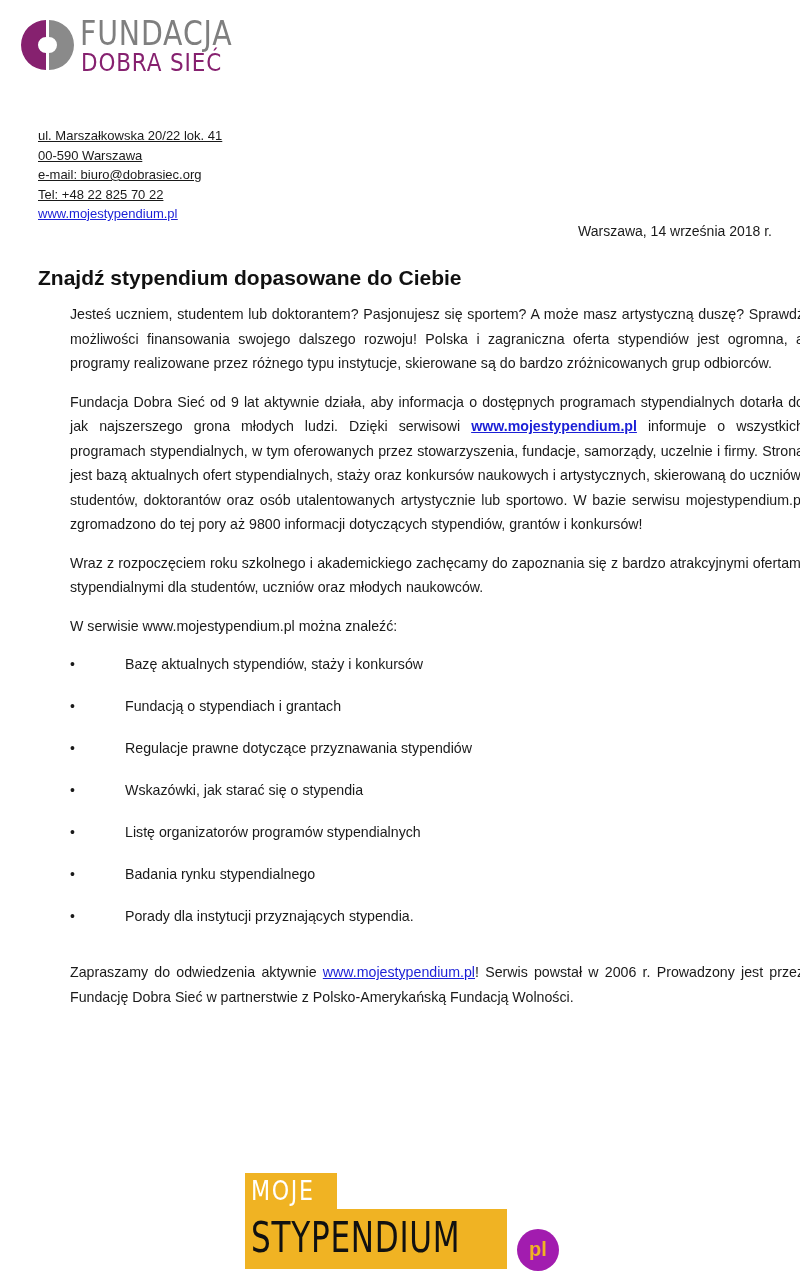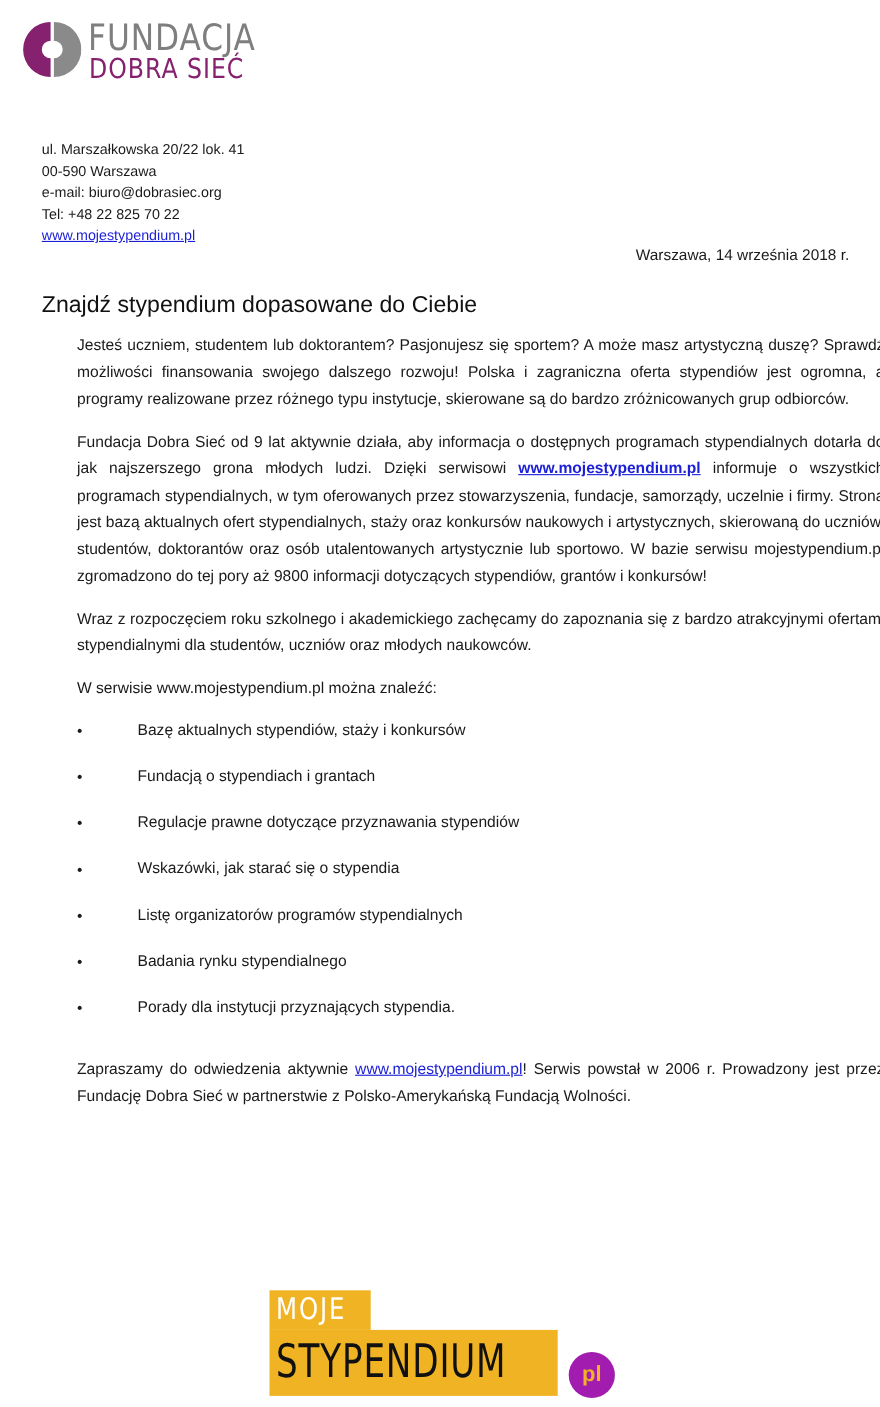--- a/index.html
+++ b/index.html
@@ -16,28 +16,28 @@
     }
     .logo-line2 {
       position: absolute; left: 61px; top: 30px; font-size: 25px; letter-spacing: 1px;
       color: #86216f; font-family: "DejaVu Sans", sans-serif; font-weight: normal;
       transform: scaleX(0.86); transform-origin: left top;
     }
     .address {
       position: absolute; left: 38px; top: 126px; font-size: 13px; line-height: 19.5px;
       color: #1a1a1a;
     }
-    .address div { white-space: nowrap; }
+    .address div { white-space: nowrap; text-decoration: underline; }
     a.link { color: #1b1fd6; text-decoration: underline; }
     .date {
       position: absolute; right: 28px; top: 223px; font-size: 14px; color: #1a1a1a;
     }
     h1 {
       position: absolute; left: 38px; top: 266px; margin: 0;
-      font-family: "Liberation Sans", sans-serif; font-weight: normal; font-size: 21px; color: #111;
+      font-family: "Liberation Sans", sans-serif; font-weight: bold; font-size: 21px; color: #111;
     }
     .content {
       position: absolute; left: 38px; top: 302px; width: 734px;
       font-size: 14.2px; line-height: 24.5px; color: #1a1a1a; margin-left: 32px;
     }
     .content p { margin: 0 0 14px 0; text-align: justify; }
     .content b a { font-weight: bold; }
     ul.features { list-style: none; margin: 0 0 14px 0; padding: 0; }
     ul.features li { position: relative; padding-left: 55px; height: 42px; line-height: 24px; }
     ul.features li .bullet {

